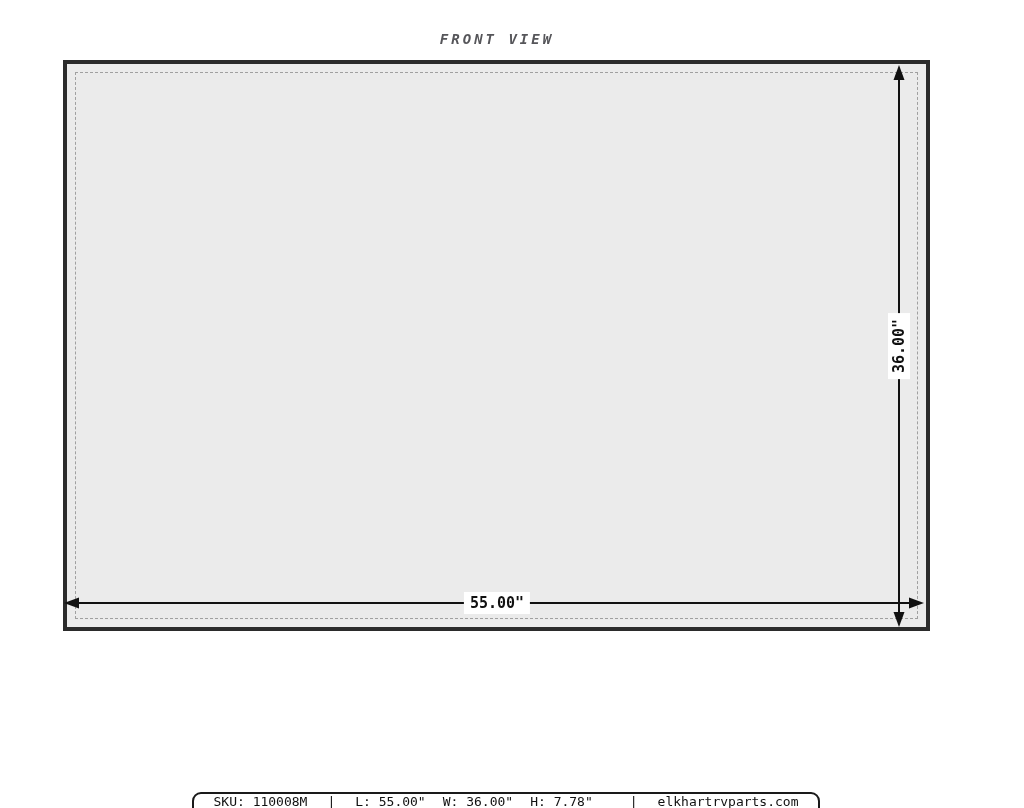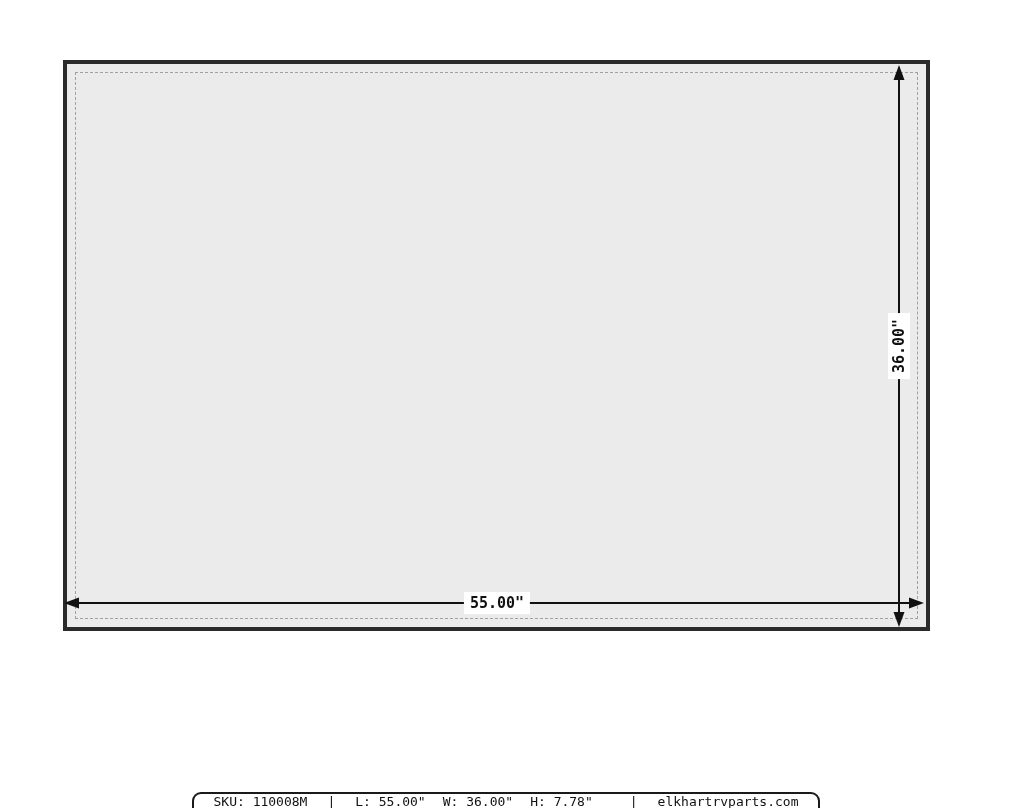--- a/index.html
+++ b/index.html
@@ -97,20 +97,21 @@
   .footer-bar .seg { display: inline-block; }
   .footer-bar .sep { margin: 0 20px; }
   .footer-bar .dim-seg { margin-right: 17px; }
   .footer-bar .dim-seg:last-of-type { margin-right: 0; }
 </style>
 </head>
 <body>
 
 <div class="stage">
 
+  <div class="view-title">FRONT VIEW</div>
 
   <div class="panel">
     <div class="panel-dashed"></div>
   </div>
 
   <svg class="dims-svg" viewBox="0 0 1024 808" xmlns="http://www.w3.org/2000/svg">
 
     <g stroke="#111111" fill="#111111">
       <line x1="899" y1="76" x2="899" y2="616" stroke-width="2"></line>
       <polygon points="899,65 893.5,80 904.5,80" stroke="none"></polygon>

